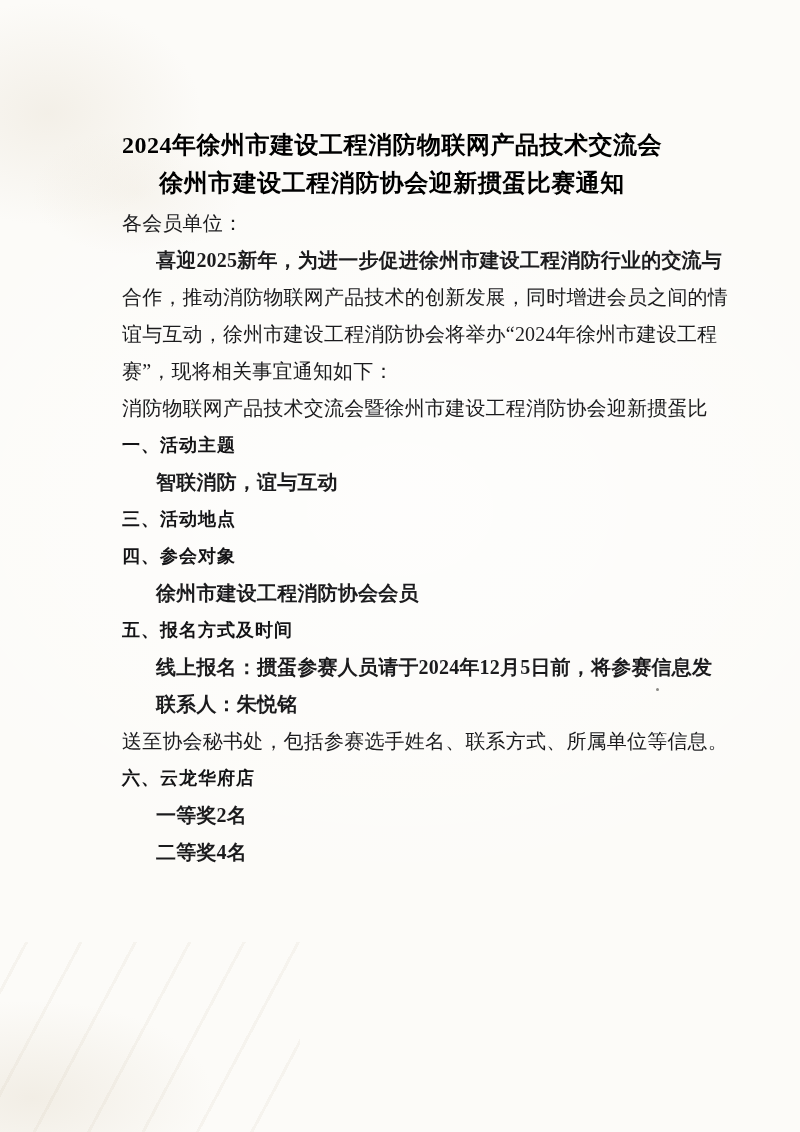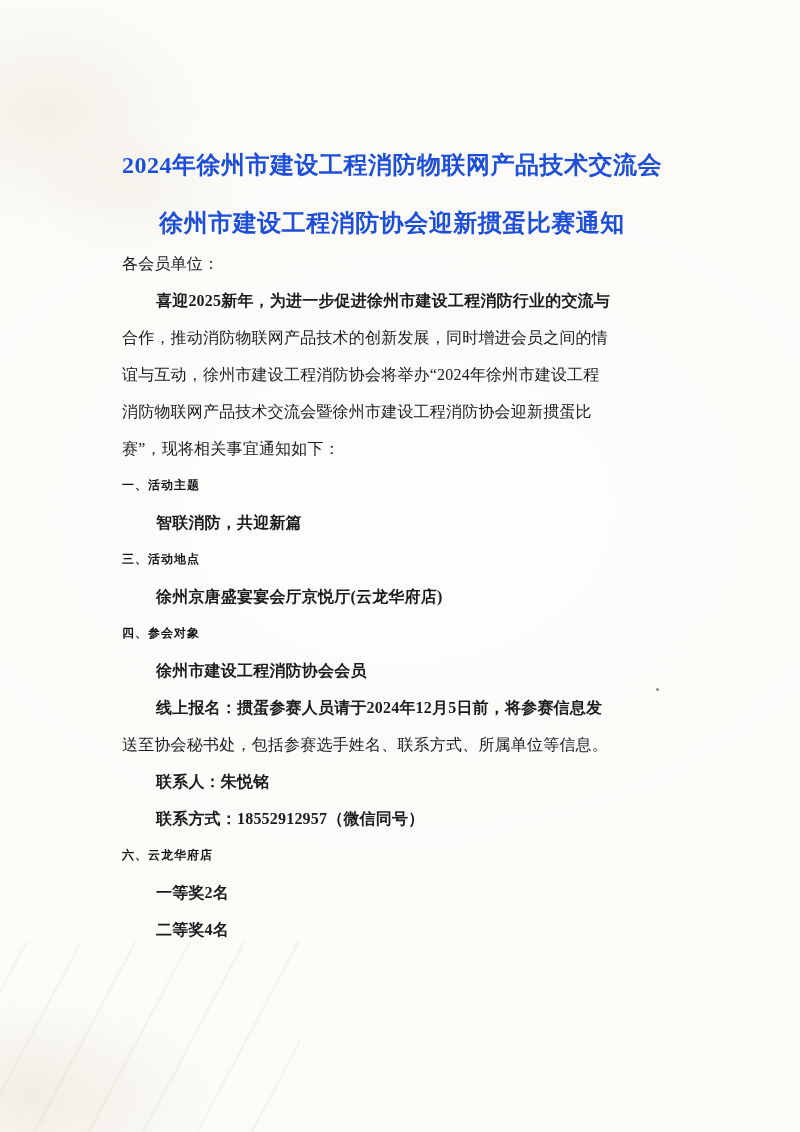--- a/index.html
+++ b/index.html
@@ -24,62 +24,61 @@
   }
   .speck{
     position:absolute;left:656px;top:688px;width:3px;height:3px;border-radius:50%;
     background:#6b6b66;opacity:.8;
   }
   .content{
     position:absolute;left:122px;top:126px;width:540px;color:#1b1b1d;
   }
   .doc-title{
     text-align:center;font-weight:700;font-size:24px;line-height:38px;
-    color:#1d4ed8;letter-spacing:0.5px;white-space:nowrap;margin-top:20px;
+    color:#000000;letter-spacing:0.5px;white-space:nowrap;
   }
   .line{
-    font-size:16px;line-height:37px;letter-spacing:0.2px;white-space:pre;
+    font-size:20px;line-height:37px;letter-spacing:0.2px;white-space:pre;
   }
   .indent{padding-left:34px;font-weight:bold;}
   .heading{
-    font-weight:700;font-size:12px;line-height:37px;letter-spacing:1px;
+    font-weight:700;font-size:18px;line-height:37px;letter-spacing:1px;
     color:#141416;white-space:pre;
   }
   .salutation{margin-top:3px;}
 </style>
 </head>
 <body>
 
 <div class="scan-texture"></div>
 <div class="fold-lines"></div>
 <div class="speck"></div>
 
 <div class="content">
   <div class="doc-title">2024年徐州市建设工程消防物联网产品技术交流会</div>
   <div class="doc-title">徐州市建设工程消防协会迎新掼蛋比赛通知</div>
 
   <div class="line salutation">各会员单位：</div>
 
   <div class="line indent">喜迎2025新年，为进一步促进徐州市建设工程消防行业的交流与</div>
   <div class="line">合作，推动消防物联网产品技术的创新发展，同时增进会员之间的情</div>
   <div class="line">谊与互动，徐州市建设工程消防协会将举办“2024年徐州市建设工程</div>
+  <div class="line">赛”，现将相关事宜通知如下：</div>
   <div class="line">消防物联网产品技术交流会暨徐州市建设工程消防协会迎新掼蛋比</div>
-  <div class="line">赛”，现将相关事宜通知如下：</div>
 
   <div class="heading">一、活动主题</div>
-  <div class="line indent">智联消防，共迎新篇</div>
+  <div class="line indent">智联消防，谊与互动</div>
 
 
   <div class="heading">三、活动地点</div>
-  <div class="line indent">徐州京唐盛宴宴会厅京悦厅(云龙华府店)</div>
 
   <div class="heading">四、参会对象</div>
   <div class="line indent">徐州市建设工程消防协会会员</div>
 
+  <div class="heading">五、报名方式及时间</div>
   <div class="line indent">线上报名：掼蛋参赛人员请于2024年12月5日前，将参赛信息发</div>
+  <div class="line indent">联系人：朱悦铭</div>
   <div class="line">送至协会秘书处，包括参赛选手姓名、联系方式、所属单位等信息。</div>
-  <div class="line indent">联系人：朱悦铭</div>
-  <div class="line indent">联系方式：18552912957（微信同号）</div>
 
   <div class="heading">六、云龙华府店</div>
   <div class="line indent">一等奖2名</div>
   <div class="line indent">二等奖4名</div>
 </div>
 
 </body></html>

